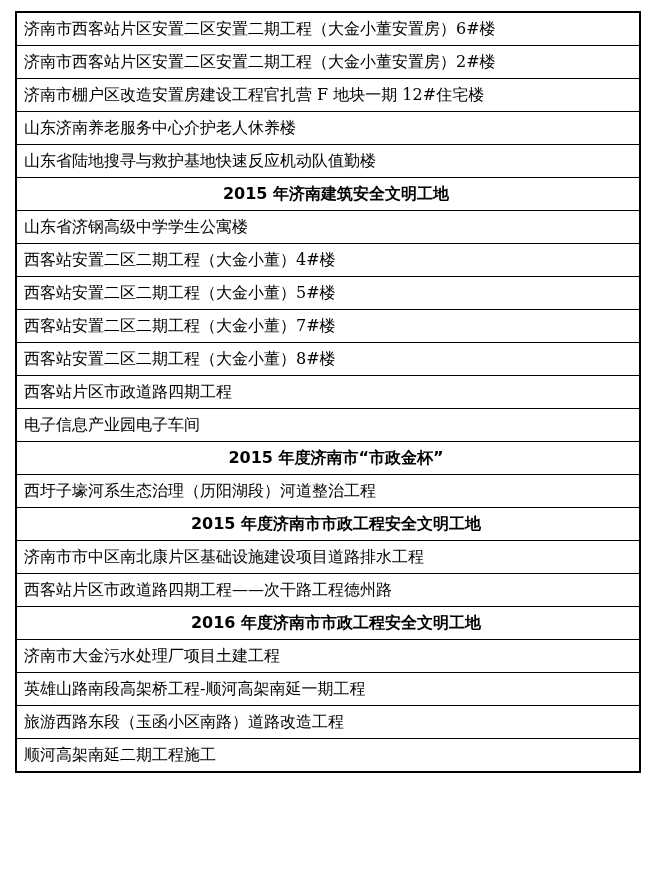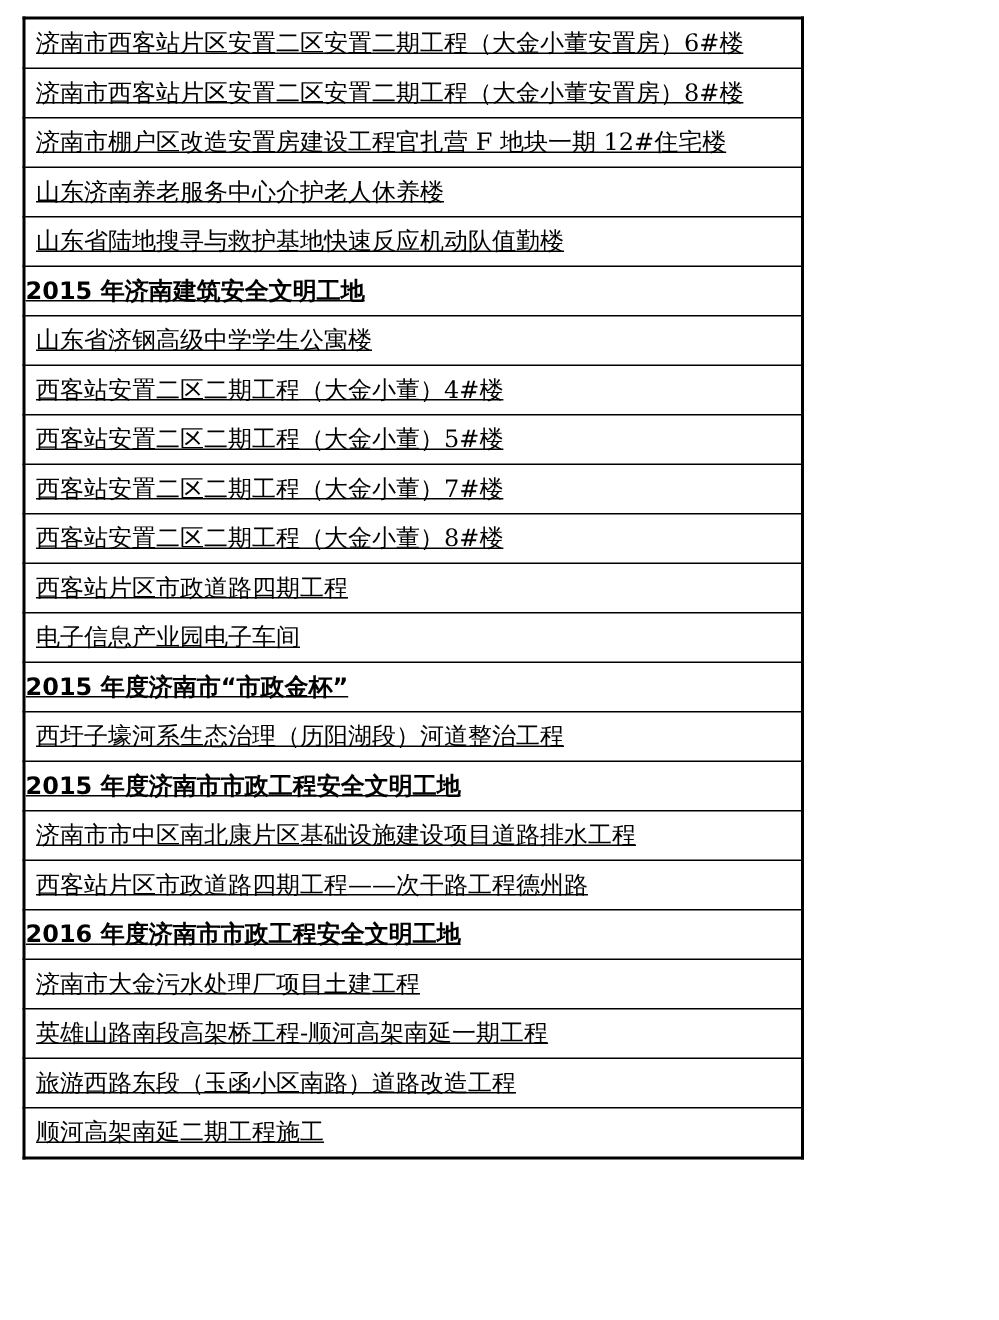--- a/index.html
+++ b/index.html
@@ -11,57 +11,57 @@
     width: 666px;
     height: 880px;
     position: relative;
     font-family: "DejaVu Serif", "Liberation Serif", serif;
     color: #000000;
   }
   .awards-table {
     position: absolute;
     left: 15px;
     top: 11px;
-    width: 521px;
+    width: 626px;
     border-collapse: collapse;
     table-layout: fixed;
     border: 2px solid #000000;
-    text-decoration: underline;
   }
   .awards-table td {
     border: 1px solid #000000;
     height: 32px;
     padding: 0 4px 0 7px;
     font-size: 16px;
     line-height: 1.2;
     vertical-align: middle;
     white-space: nowrap;
     overflow: hidden;
   }
   .awards-table td.item {
     text-align: left;
     font-weight: normal;
   }
   .awards-table td.header {
+    text-align: center;
     font-weight: bold;
     font-family: "DejaVu Sans", "Liberation Sans", sans-serif;
     font-size: 16px;
-    padding-left: 0;
+    padding-left: 20px;
   }
 </style>
 </head>
 <body>
 
 <table class="awards-table">
   <tbody id="awards-tbody">
       <tr>
         <td class="item">济南市西客站片区安置二区安置二期工程（大金小董安置房）6#楼</td>
       </tr>
       <tr>
-        <td class="item">济南市西客站片区安置二区安置二期工程（大金小董安置房）8#楼</td>
+        <td class="item">济南市西客站片区安置二区安置二期工程（大金小董安置房）2#楼</td>
       </tr>
       <tr>
         <td class="item">济南市棚户区改造安置房建设工程官扎营 F 地块一期 12#住宅楼</td>
       </tr>
       <tr>
         <td class="item">山东济南养老服务中心介护老人休养楼</td>
       </tr>
       <tr>
         <td class="item">山东省陆地搜寻与救护基地快速反应机动队值勤楼</td>
       </tr>

